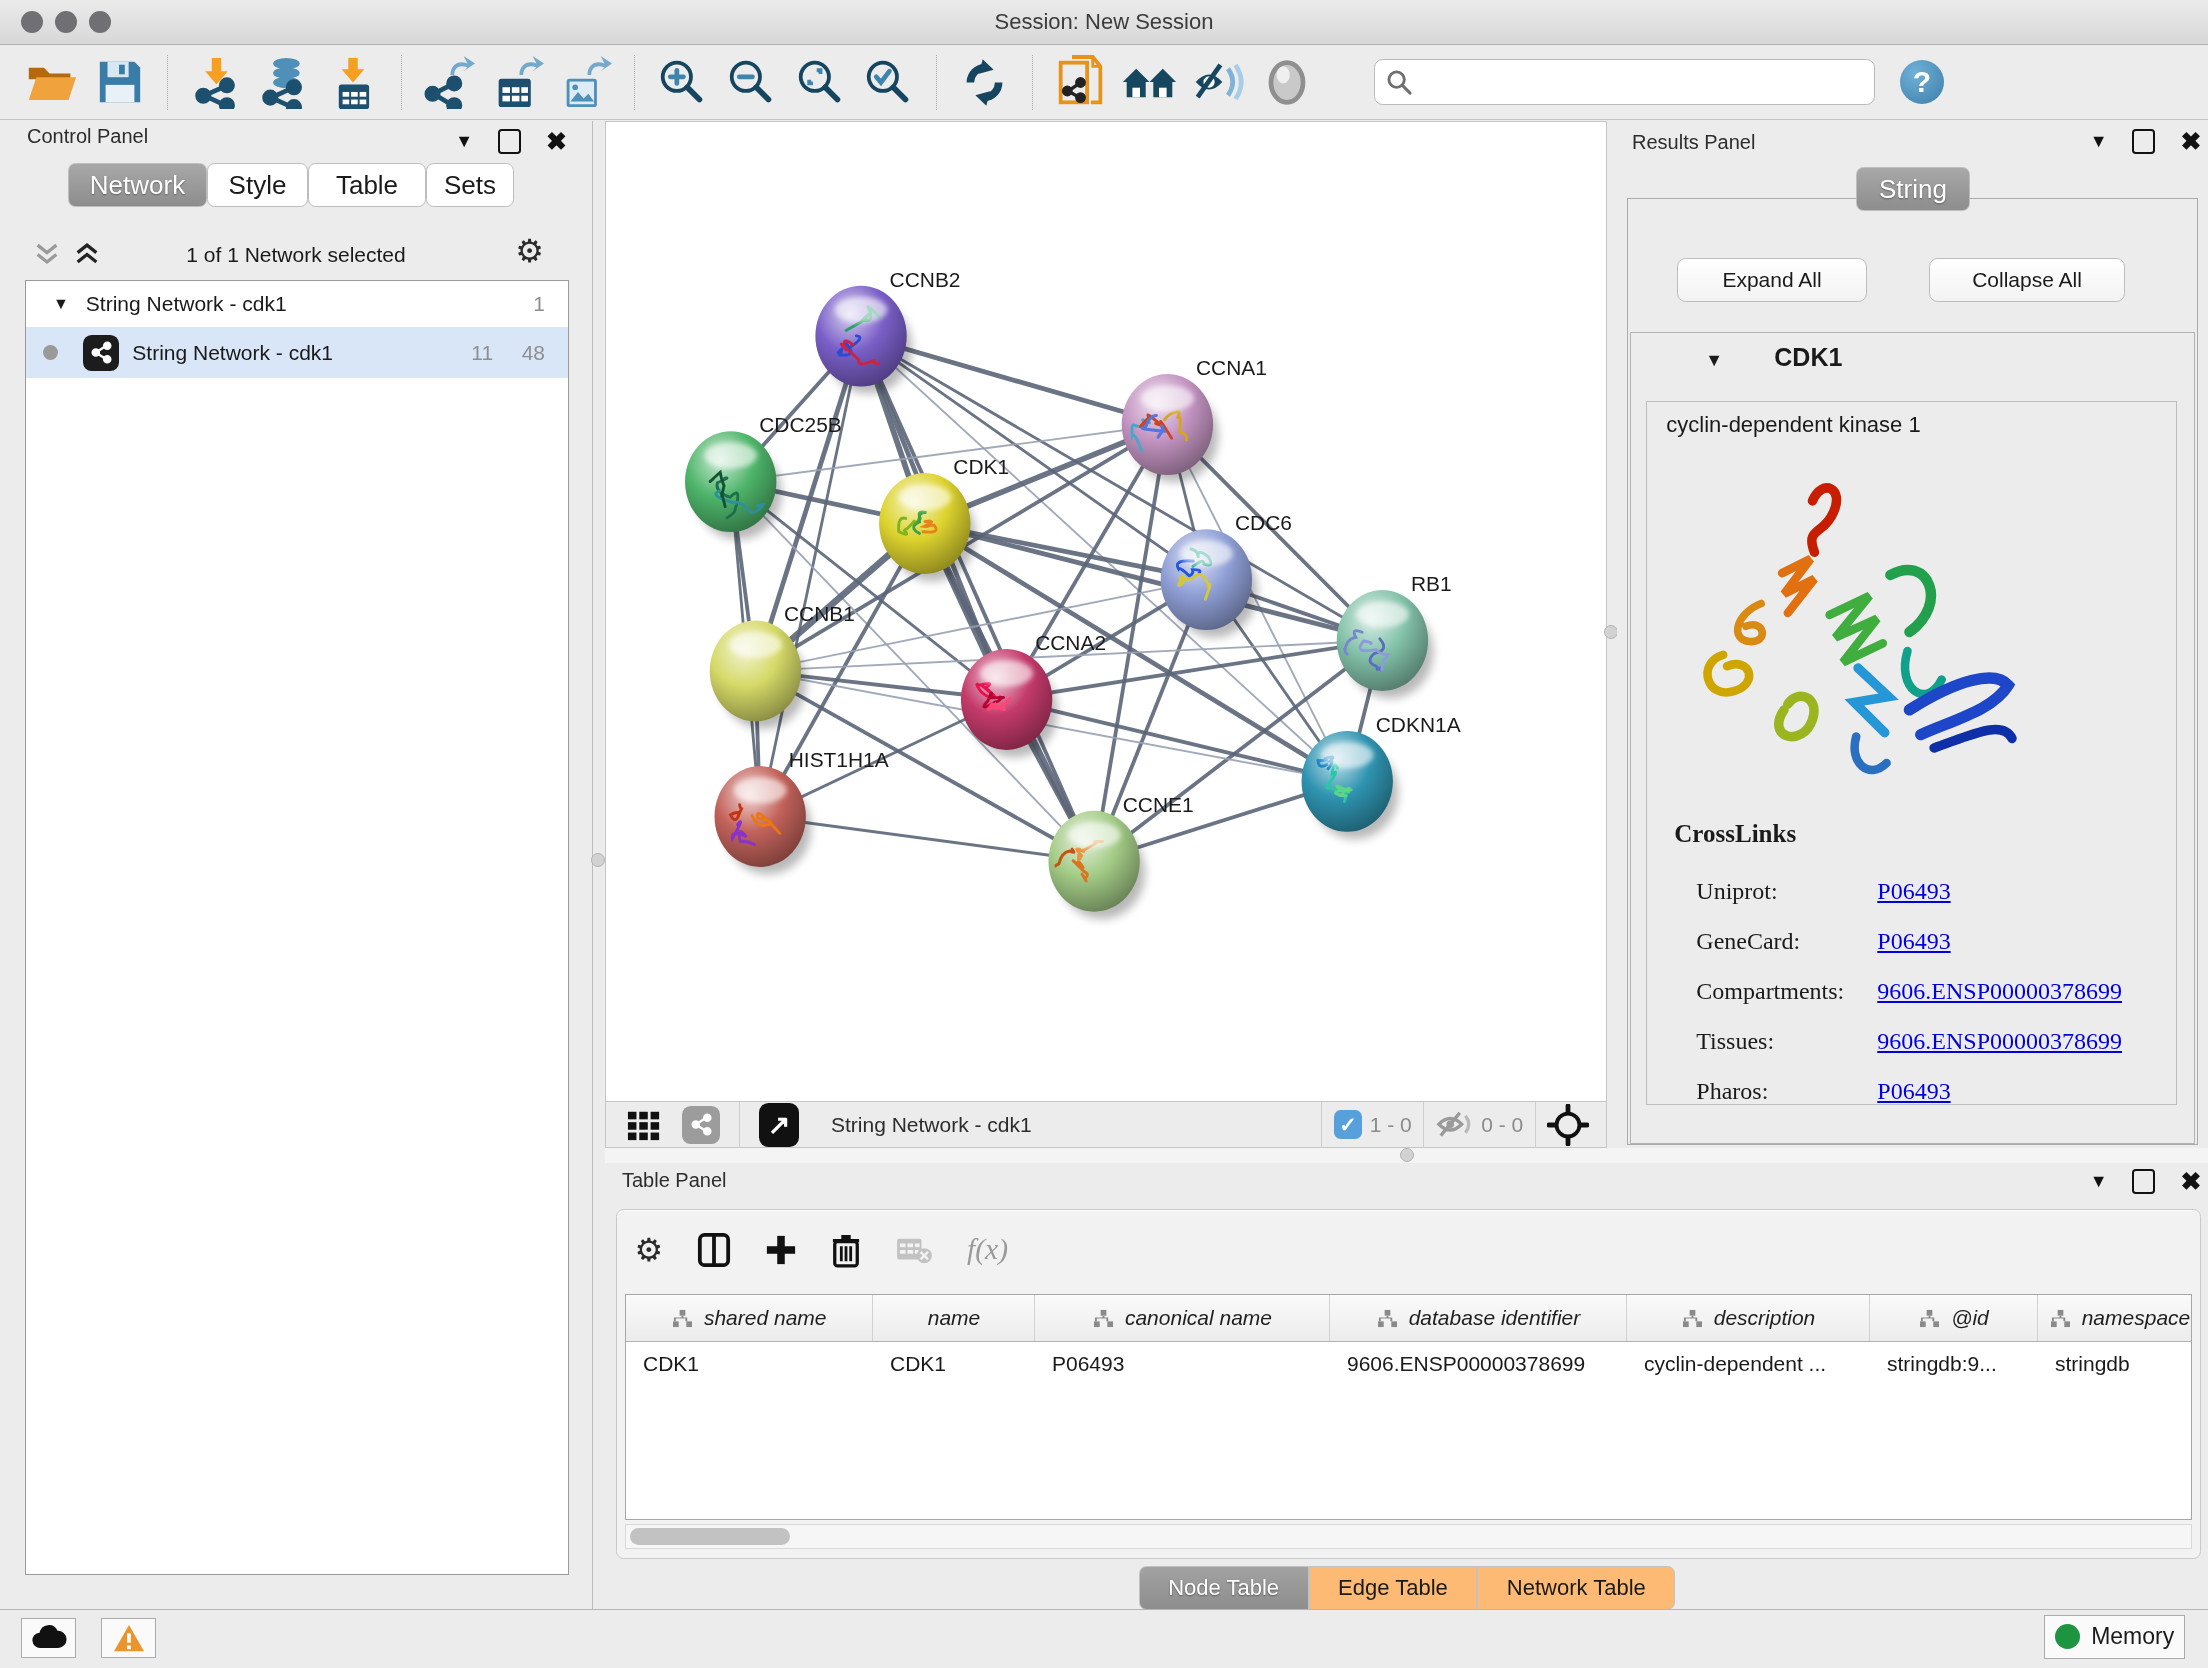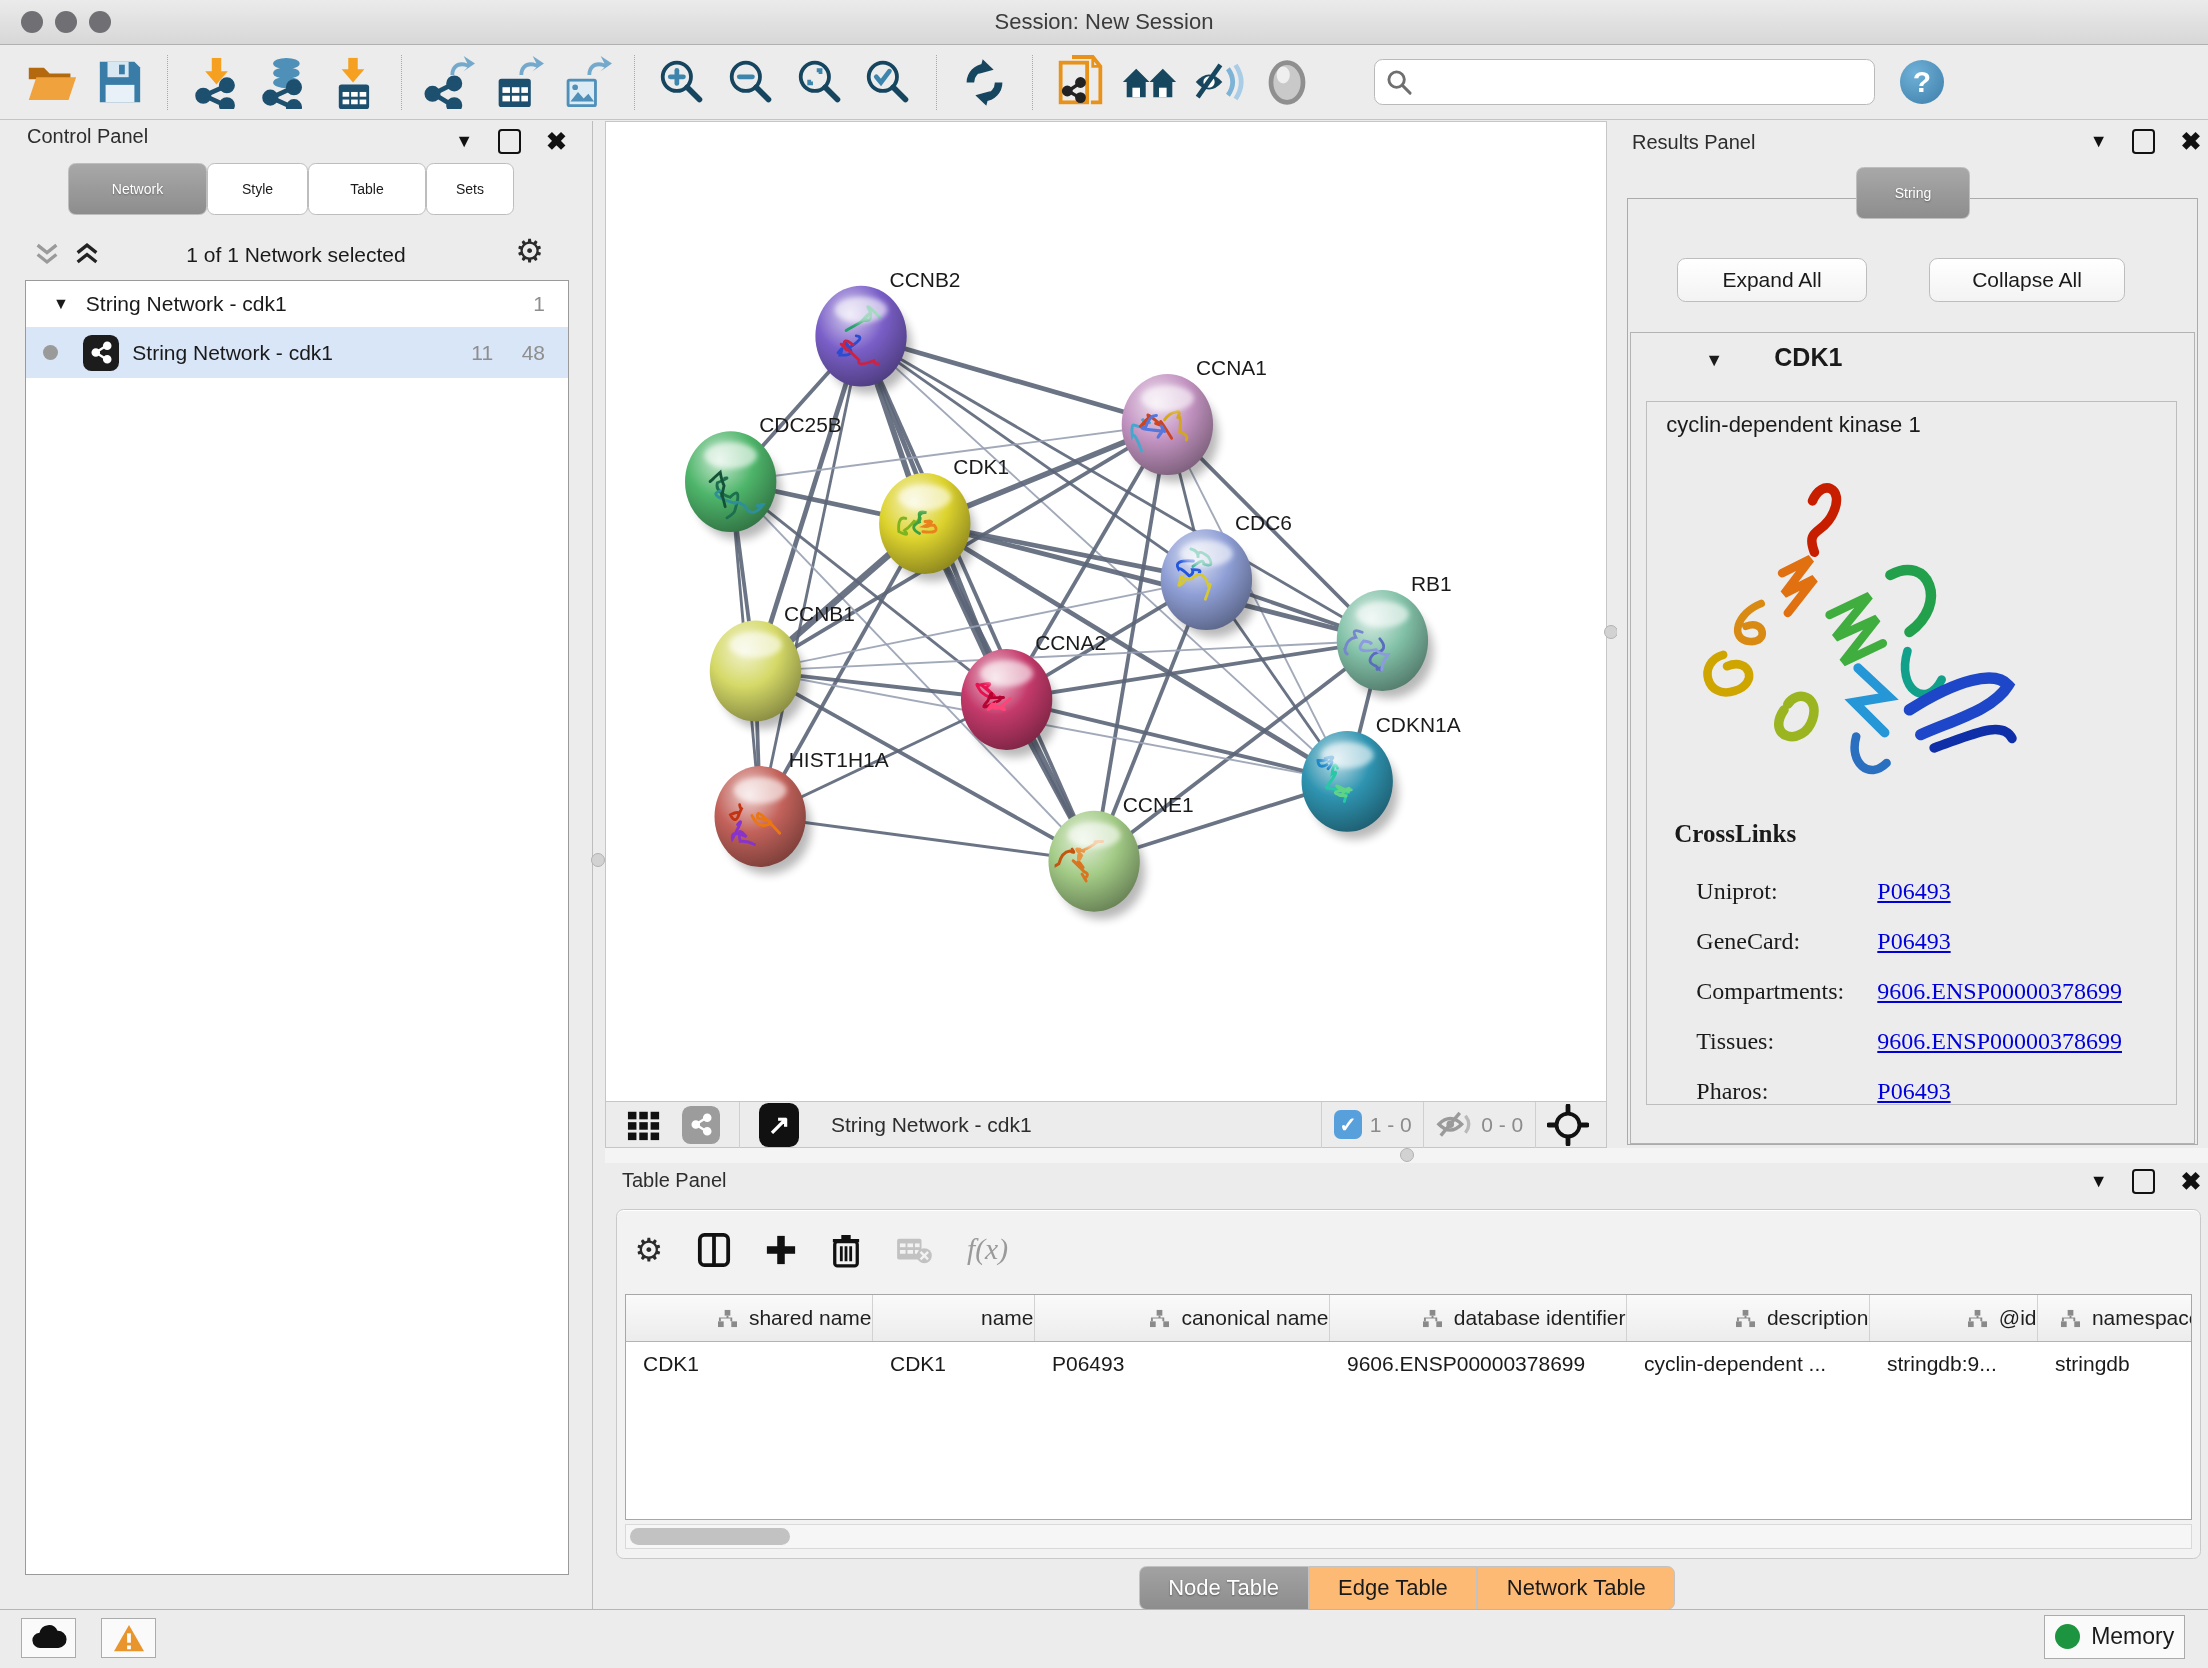--- a/index.html
+++ b/index.html
@@ -27,22 +27,22 @@
   .help-btn{width:44px;height:44px;border-radius:50%;margin-left:25px;
     background:radial-gradient(circle at 35% 30%,#6fb1d8,#3c7ea8);
     color:#fff;font-size:30px;font-weight:bold;display:flex;align-items:center;
     justify-content:center;}
   
   .panel-title{font-size:20px;color:#2d2d2d;}
   .panel-ctrls{position:absolute;display:flex;align-items:center;gap:25px;}
   .pc-min{width:23px;height:25px;border:2.9px solid #111;border-radius:3.8px;box-sizing:border-box;}
   .pc-tri{font-size:18px;color:#111;}
   .pc-x{font-size:25px;color:#111;font-weight:bold;line-height:1;}
-  .seg-tab{height:52px;display:flex;align-items:center;justify-content:center;
-    background:#fff;border:1px solid #bdbdbd;font-size:14px;color:#1a1a1a;
+  .seg-tab{height:44px;display:flex;align-items:center;justify-content:center;
+    background:#fff;border:1px solid #bdbdbd;font-size:26px;color:#1a1a1a;
     border-radius:7.6px;box-sizing:border-box;}
   .seg-tab.sel{background:linear-gradient(#a8a8a8,#8d8d8d);color:#fff;
     text-shadow:0 1px 1.9px rgba(0,0,0,.35);}
   
   .control-panel{position:absolute;left:0;top:121px;width:592px;height:1488px;
     background:#ececec;border-right:1px solid #bdbdbd;}
   .cp-list{position:absolute;left:25px;top:159px;width:544px;height:1295px;
     background:#fff;border:1px solid #9a9a9a;box-sizing:border-box;}
   .tree-row{position:relative;height:46px;display:flex;align-items:center;font-size:21px;}
   .tree-row.sel{background:#d9e6f8;height:51px;}
@@ -89,21 +89,21 @@
   .tp-toolbar{position:absolute;left:17px;top:13.3px;height:53px;display:flex;
     align-items:center;gap:34px;}
   .ntable{position:absolute;left:7.6px;top:84px;width:1567px;height:226px;
     background:#fff;border:1px solid #a7a7a7;box-sizing:border-box;overflow:hidden;}
   table.grid{border-collapse:collapse;width:1574px;table-layout:fixed;}
   table.grid th{height:44px;background:linear-gradient(#fafafa,#ececec);
     border-bottom:1px solid #b3b3b3;border-right:1px solid #d2d2d2;
     font-weight:normal;font-size:21px;color:#1f1f1f;white-space:nowrap;overflow:hidden;}
   table.grid td{height:42px;font-size:21px;padding-left:17px;white-space:nowrap;
     overflow:hidden;}
-  .th-inner{display:flex;align-items:center;justify-content:flex-end;gap:11px;}
+  .th-inner{display:flex;align-items:center;justify-content:center;gap:11px;font-style:italic;}
   .hscroll{position:absolute;left:7.6px;top:314px;width:1567px;height:25px;
     background:#f6f6f6;border:1px solid #d9d9d9;box-sizing:border-box;}
   .hthumb{position:absolute;left:3.8px;top:2.9px;width:160px;height:17px;
     background:#c2c2c2;border-radius:8.6px;}
   .tp-tabs{position:absolute;left:0;right:0;top:403px;display:flex;justify-content:center;}
   .tp-tab{height:42px;padding:0 28.5px;display:flex;align-items:center;font-size:22px;
     background:#fdba74;border:1px solid #c2c2c2;}
   .tp-tab.first{border-radius:7.6px 0 0 7.6px;}
   .tp-tab.last{border-radius:0 7.6px 7.6px 0;}
   .tp-tab.sel{background:linear-gradient(#a2a2a2,#8d8d8d);color:#fff;

